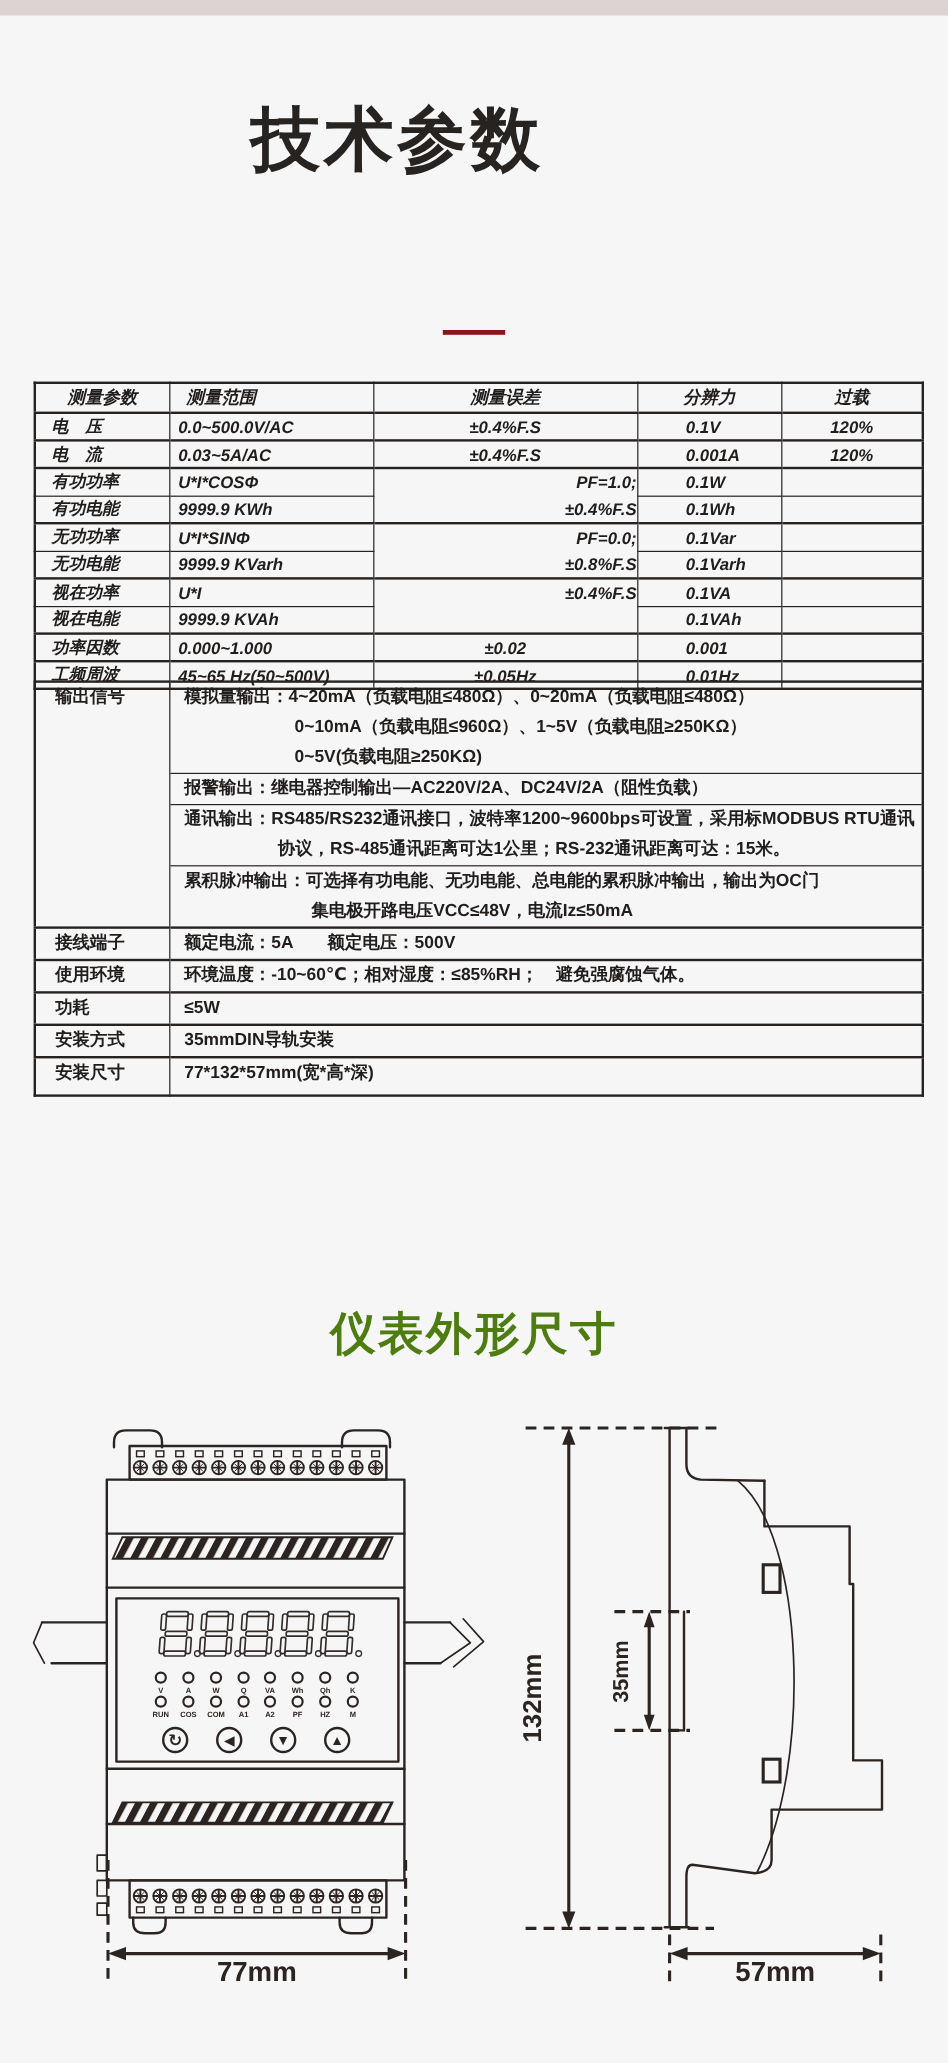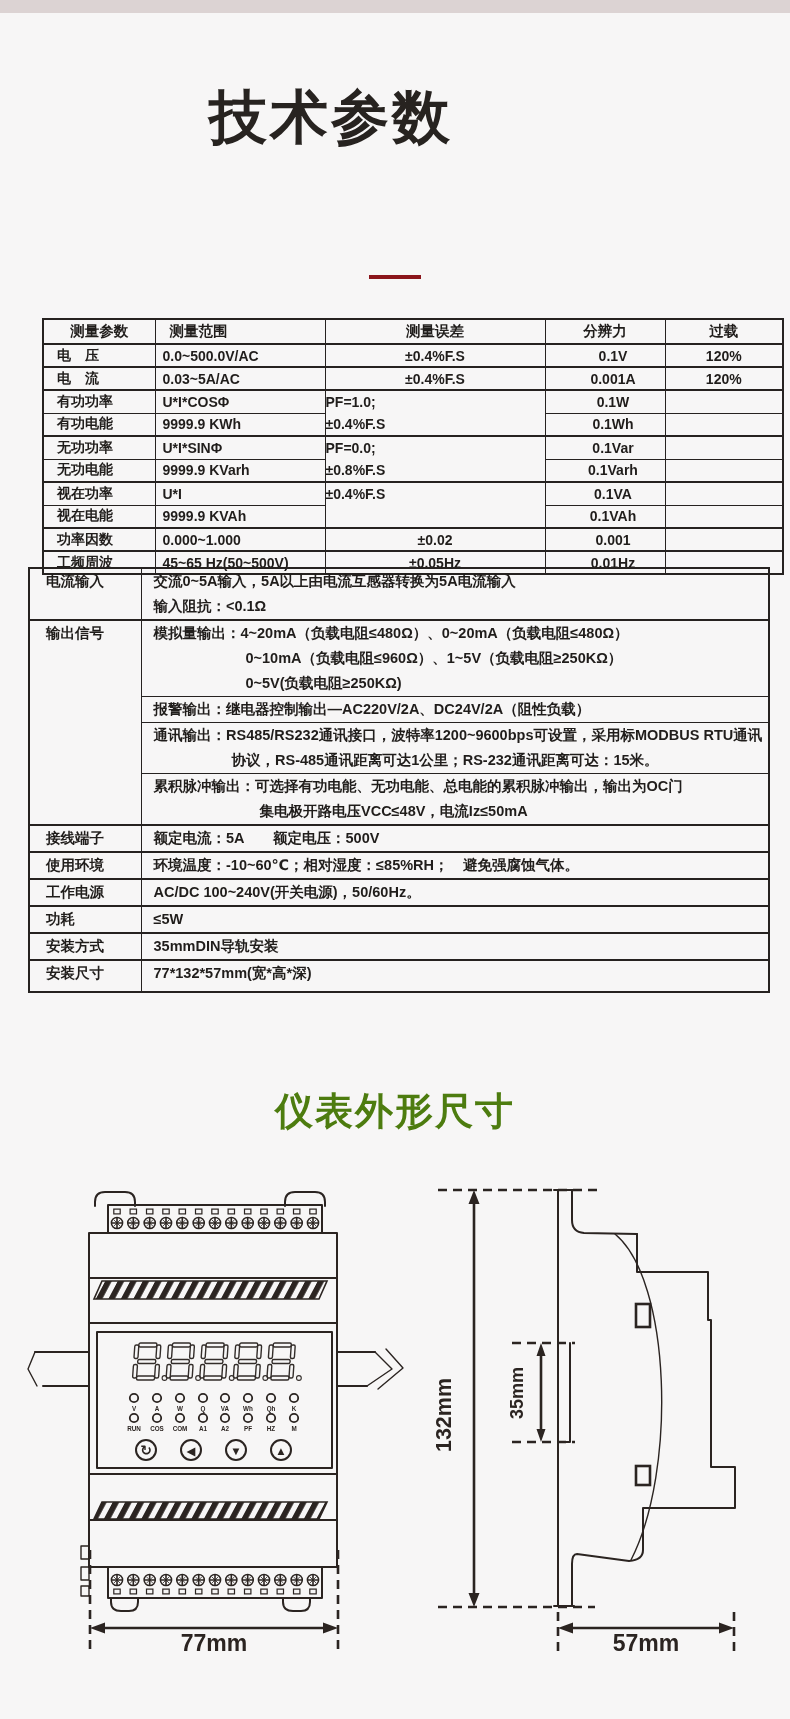--- a/index.html
+++ b/index.html
@@ -16,32 +16,32 @@
     color:var(--ink);
   }
   .topbar{position:absolute;left:0;top:0;width:790px;height:13px;background:var(--topbar-color);}
   .page-title{
     position:absolute;left:0;top:84px;width:662px;text-align:center;
     font-size:58px;font-weight:900;letter-spacing:3px;color:#272320;line-height:1.15;
   }
   .title-divider{position:absolute;left:369px;top:275px;width:52px;height:4px;background:var(--accent-divider);}
   
   table{border-collapse:collapse;table-layout:fixed;}
-  #spec-table{position:absolute;left:42px;top:318px;width:740px;border:2.5px solid var(--ink);font-size:14px;}
+  #spec-table{position:absolute;left:28px;top:318px;width:740px;border:2.5px solid var(--ink);font-size:14px;font-style:italic;}
   #spec-table th,#spec-table td{border:1px solid var(--ink);height:21px;padding:0;font-weight:700;color:#201d1b;overflow:hidden;white-space:nowrap;}
   #spec-table thead th{height:23px;border-bottom:2px solid var(--ink);text-align:center;font-size:14.5px;}
   #spec-table thead th.c2{text-align:left;padding-left:14px;}
   #spec-table tbody tr td{border-top:2px solid var(--ink);}
   #spec-table tbody tr.thin td{border-top:1px solid var(--ink);}
   #spec-table td.c1{text-align:left;padding-left:13px;}
   #spec-table td.c2{text-align:left;padding-left:7px;}
   #spec-table td.c3{text-align:center;}
-  #spec-table td.c4{text-align:center;padding-left:16px;}
+  #spec-table td.c4{text-align:left;padding-left:40px;}
   #spec-table td.c5{text-align:center;}
-  #spec-table td.merged div{height:22px;line-height:22px;text-align:left;}
+  #spec-table td.merged div{height:22px;line-height:22px;text-align:right;}
   
   #io-table{position:absolute;left:28px;top:567px;width:740px;border:2.5px solid var(--ink);font-size:14.5px;}
   #io-table td{border:1px solid var(--ink);padding:0;vertical-align:top;color:#201d1b;}
   #io-table tr td{border-top:2px solid var(--ink);}
   #io-table td.lbl{width:112px;font-weight:700;padding:0 0 0 16px;line-height:25px;white-space:nowrap;}
   #io-table td.ct{padding:0;}
   #io-table .blk{padding:0 0 0 12px;}
   #io-table .blk + .blk{border-top:1px solid var(--ink);}
   #io-table .ln{line-height:25px;font-weight:600;white-space:nowrap;}
   #io-table .ind-a{padding-left:92px;}
@@ -168,29 +168,20 @@
   </tbody>
 </table>
 
 <table id="io-table">
   <colgroup>
       <col style="width:112px">
       <col style="width:628px">
     </colgroup>
   <tbody>
     <tr>
-      <td class="lbl">电流输入</td>
-      <td class="ct">
-        <div class="blk">
-          <div class="ln">交流0~5A输入，5A以上由电流互感器转换为5A电流输入</div>
-          <div class="ln">输入阻抗：&lt;0.1Ω</div>
-        </div>
-      </td>
-    </tr>
-    <tr>
       <td class="lbl">输出信号</td>
       <td class="ct">
         <div class="blk">
           <div class="ln">模拟量输出：4~20mA（负载电阻≤480Ω）、0~20mA（负载电阻≤480Ω）</div>
           <div class="ln ind-a">0~10mA（负载电阻≤960Ω）、1~5V（负载电阻≥250KΩ）</div>
           <div class="ln ind-a">0~5V(负载电阻≥250KΩ)</div>
         </div>
         <div class="blk">
           <div class="ln">报警输出：继电器控制输出—AC220V/2A、DC24V/2A（阻性负载）</div>
         </div>
@@ -210,28 +201,20 @@
           <div class="blk">
             <div class="ln">额定电流：5A　　额定电压：500V</div>
           </div>
         </td>
     </tr>
     <tr>
       <td class="lbl">使用环境</td>
       <td class="ct">
           <div class="blk">
             <div class="ln">环境温度：-10~60℃；相对湿度：≤85%RH；　避免强腐蚀气体。</div>
-          </div>
-        </td>
-    </tr>
-    <tr>
-      <td class="lbl">工作电源</td>
-      <td class="ct">
-          <div class="blk">
-            <div class="ln">AC/DC 100~240V(开关电源)，50/60Hz。</div>
           </div>
         </td>
     </tr>
     <tr>
       <td class="lbl">功耗</td>
       <td class="ct">
           <div class="blk">
             <div class="ln">≤5W</div>
           </div>
         </td>

